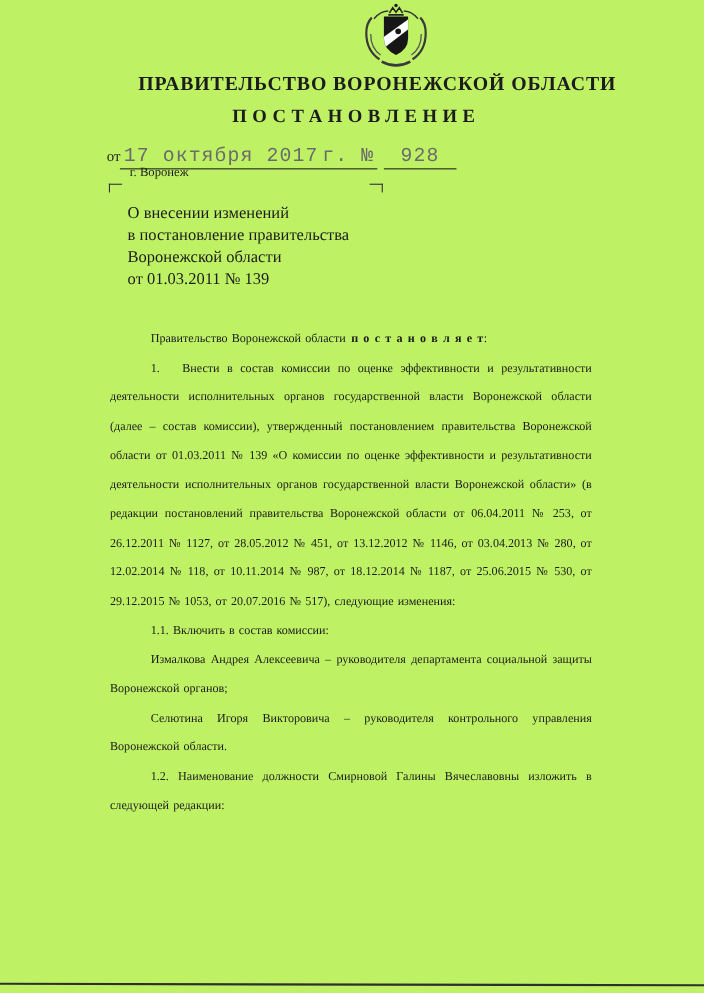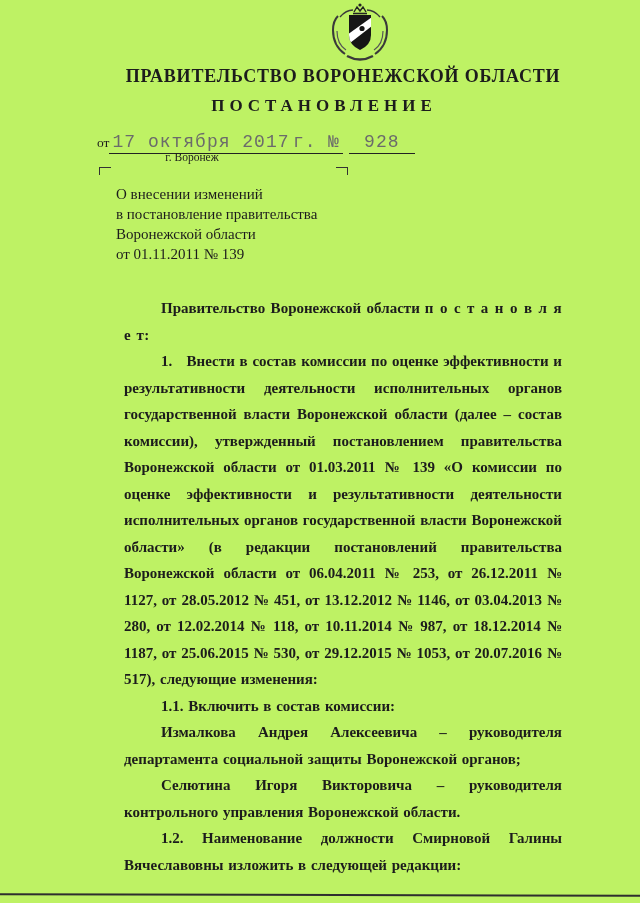--- a/index.html
+++ b/index.html
@@ -14,29 +14,29 @@
     font-weight:bold; font-size:18px; letter-spacing:0.8px; white-space:nowrap;
   }
   .doc-type {
     position:absolute; top:96px; left:0; width:100%; text-align:center; text-indent:8px;
     font-weight:bold; font-size:17px; letter-spacing:5px; white-space:nowrap;
   }
   .date-row { position:absolute; top:132px; left:97px; font-size:13.5px; white-space:nowrap; }
   .stamp { font-family:"Liberation Mono", monospace; color:#6b6b6b; font-size:18px; letter-spacing:1px; }
   .u-seg { display:inline-block; border-bottom:1.5px solid #222; padding:0 3px 1px 3px; }
   .u-num { display:inline-block; border-bottom:1.5px solid #222; padding:0 15px 1px 15px; margin-left:6px; }
-  .city { position:absolute; top:151px; left:118px; width:148px; text-align:center; font-size:11.5px; }
+  .city { position:absolute; top:151px; left:118px; width:148px; font-size:11.5px; }
   .corner { position:absolute; width:11px; height:7px; }
   .corner-left  { top:167px; left:99px;  border-left:1.5px solid #333; border-top:1.5px solid #333; }
   .corner-right { top:167px; left:336px; border-right:1.5px solid #333; border-top:1.5px solid #333; }
   .title-block { position:absolute; top:184px; left:116px; font-weight:normal; font-size:15px; line-height:20px; }
   .title-block span { display:block; }
   .body-text {
-    position:absolute; top:295px; left:124px; width:438px;
-    font-size:15px; line-height:26.5px; text-align:justify; word-spacing:1px;font-weight:bold;
+    position:absolute; top:295px; left:100px; width:438px;
+    font-size:11px; line-height:26.5px; text-align:justify; word-spacing:1px;
   }
   .body-text p { margin:0; text-indent:37px; }
   .resolve .pfx { margin-right:5px; }
   .resolve b { letter-spacing:0.5px; }
   .edge-line { position:absolute; left:0; top:894px; width:100%; height:2px; background:#2e2e2e; transform:rotate(0.12deg); }
 </style>
 </head>
 <body>
 
 <div class="page">
@@ -75,21 +75,21 @@
 
   <div class="city">г. Воронеж</div>
 
   <div class="corner corner-left"></div>
   <div class="corner corner-right"></div>
 
   <div class="title-block">
     <span>О внесении изменений</span>
     <span>в постановление правительства</span>
     <span>Воронежской области</span>
-    <span>от 01.11.2011 № 139</span>
+    <span>от 01.03.2011 № 139</span>
   </div>
 
   <div class="body-text">
     <p class="resolve"><span class="pfx">Правительство Воронежской области</span><b>п о с т а н о в л я е т</b><span>:</span></p>
     <p>1.&nbsp;&nbsp;&nbsp;Внести в состав комиссии по оценке эффективности и результативности деятельности исполнительных органов государственной власти Воронежской области (далее – состав комиссии), утвержденный постановлением правительства Воронежской области от 01.03.2011 № 139 «О комиссии по оценке эффективности и результативности деятельности исполнительных органов государственной власти Воронежской области» (в редакции постановлений правительства Воронежской области от 06.04.2011 № 253, от 26.12.2011 № 1127, от 28.05.2012 № 451, от 13.12.2012 № 1146, от 03.04.2013 № 280, от 12.02.2014 № 118, от 10.11.2014 № 987, от 18.12.2014 № 1187, от 25.06.2015 № 530, от 29.12.2015 № 1053, от 20.07.2016 № 517), следующие изменения:</p>
     <p>1.1. Включить в состав комиссии:</p>
     <p>Измалкова Андрея Алексеевича – руководителя департамента социальной защиты Воронежской органов;</p>
     <p>Селютина Игоря Викторовича – руководителя контрольного управления Воронежской области.</p>
     <p>1.2. Наименование должности Смирновой Галины Вячеславовны изложить в следующей редакции:</p>
   </div>

